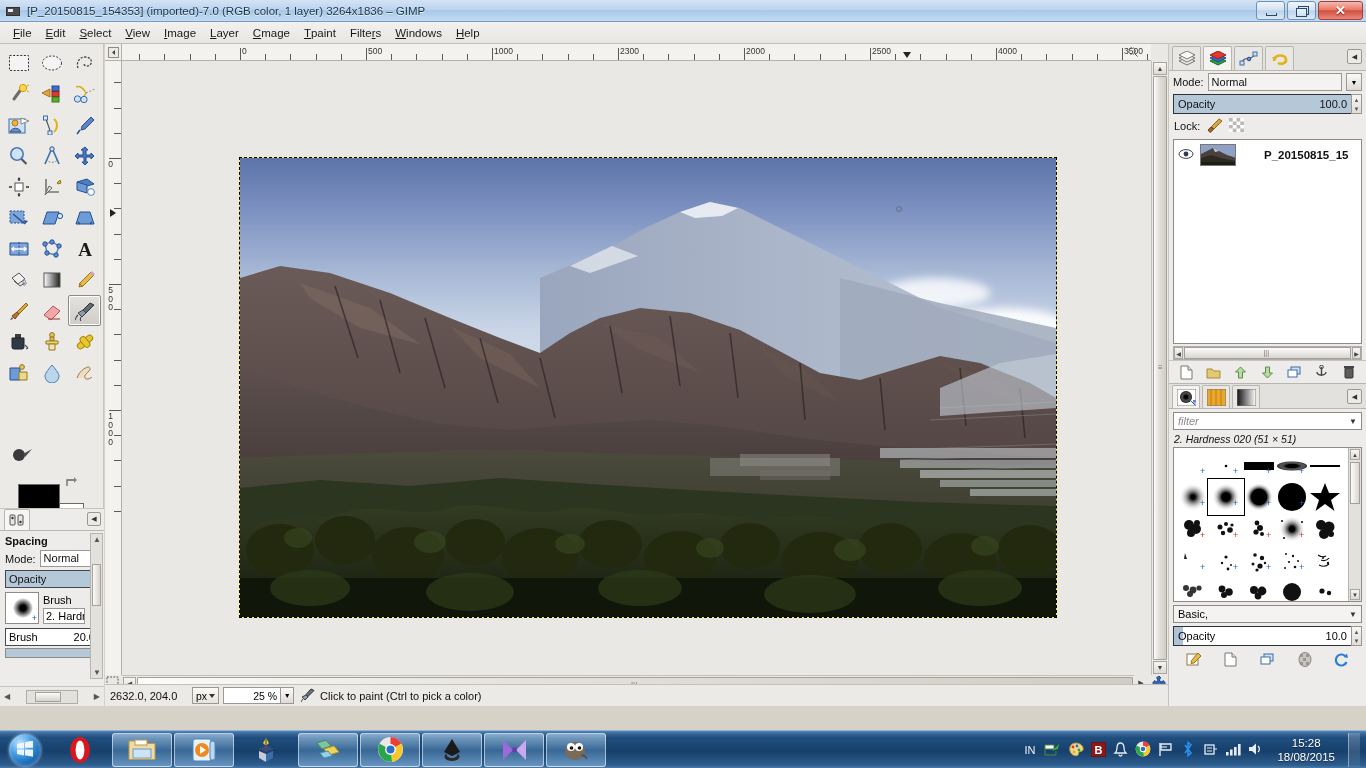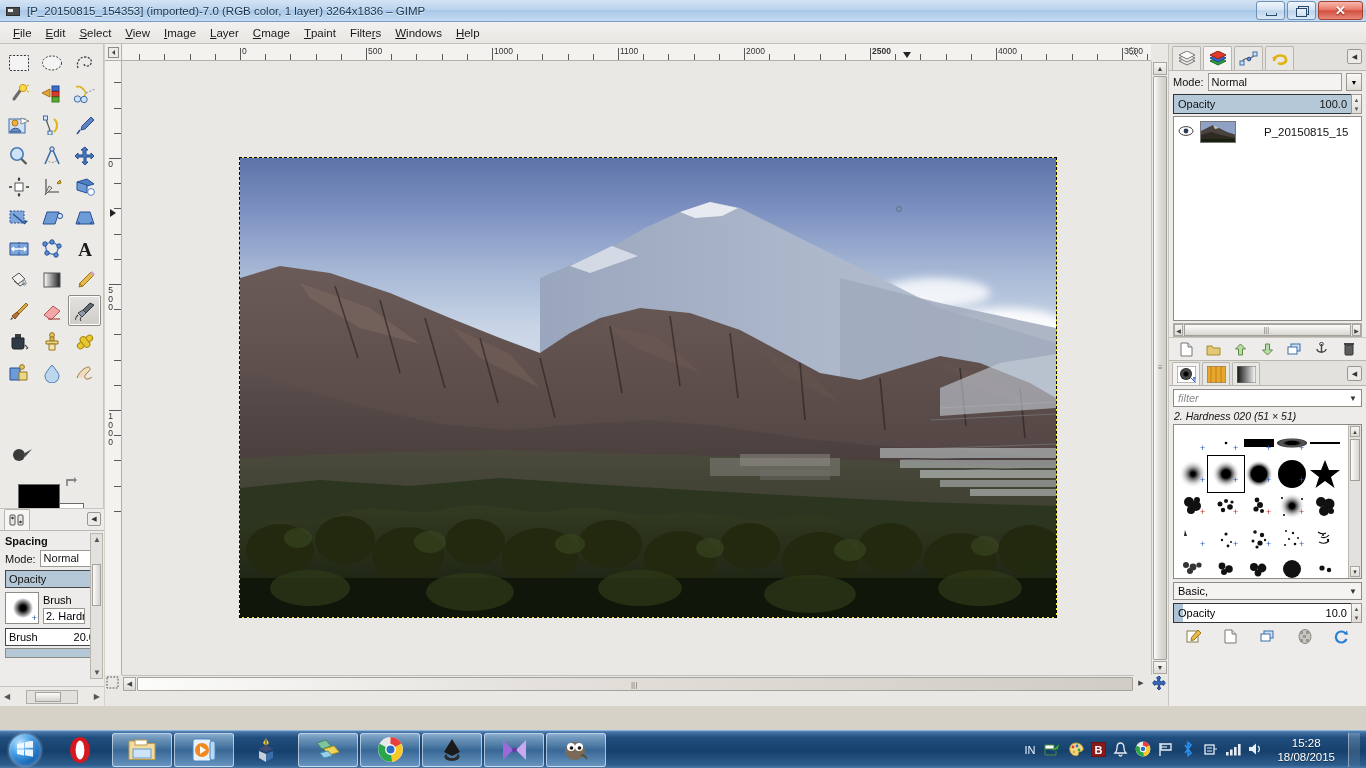--- a/index.html
+++ b/index.html
@@ -277,21 +277,21 @@
   }
   .lay-lockrow { display:flex; align-items:center; gap:6px; padding:3px 5px; height:22px; font-size:11px; color:#111;}
   .lay-list {
     margin:2px 4px; height:205px; background:#fff; border:1px solid #8e8b85; overflow:hidden; position:relative;
   }
   .lay-row { display:flex; align-items:center; height:30px; padding:0 4px; gap:6px; }
   .lay-eye { width:16px;height:14px; flex:none; }
   .lay-thumb {
     width:36px; height:22px; border:1px solid #777; flex:none; overflow:hidden; position:relative; background:#9ba9c4;
   }
-  .lay-name { font-size:11.5px; font-weight:normal; color:#111; white-space:nowrap; overflow:hidden;padding-left:22px; }
+  .lay-name { font-size:11.5px; font-weight:bold; color:#111; white-space:nowrap; overflow:hidden;padding-left:22px; }
   .lay-hsb { margin:0 4px; height:14px; background:#e3e1dd; border:1px solid #b0ada7; position:relative; }
   .lay-btnrow { display:flex; align-items:center; justify-content:space-around; height:23px; padding:0 4px; border-top:1px solid #c8c5bf; }
   .dbtn { width:20px;height:18px; display:flex;align-items:center;justify-content:center; border:1px solid transparent; border-radius:2px;}
 
   .br-tabrow { height:26px; background:#e3e1dd; border-top:1px solid #b9b6b0; border-bottom:1px solid #b9b6b0; display:flex; align-items:flex-end; padding-left:3px; position:relative;}
   .br-tab { width:28px;height:23px;margin-right:2px;border:1px solid #b9b6b0;border-bottom:none;border-radius:2px 2px 0 0;background:#e9e7e3;display:flex;align-items:center;justify-content:center;}
   .br-tab.active{background:#f4f3f1;}
   .br-filter { margin:3px 4px; height:18px; background:#fff; border:1px solid #8e8b85; display:flex;align-items:center;justify-content:space-between;padding:0 4px; }
   .br-filter span{font-size:11px;color:#8a8a8a;font-style:italic;}
   .br-label { padding:0 5px 2px; font-size:10.5px; font-style:italic; color:#111; }
@@ -710,33 +710,33 @@
           <div class="rtick" style="left: 294.4px; top: 10px; width: 1px; height: 6px;"></div>
           <div class="rtick" style="left: 319.6px; top: 10px; width: 1px; height: 6px;"></div>
           <div class="rtick" style="left: 344.8px; top: 10px; width: 1px; height: 6px;"></div>
           <div class="rtick" style="left: 370px; top: 4px; width: 1px; height: 12px;"></div>
           <div class="rlabel" style="left: 372px; top: 3px;">1000</div>
           <div class="rtick" style="left: 395.2px; top: 10px; width: 1px; height: 6px;"></div>
           <div class="rtick" style="left: 420.4px; top: 10px; width: 1px; height: 6px;"></div>
           <div class="rtick" style="left: 445.6px; top: 10px; width: 1px; height: 6px;"></div>
           <div class="rtick" style="left: 470.8px; top: 10px; width: 1px; height: 6px;"></div>
           <div class="rtick" style="left: 496px; top: 4px; width: 1px; height: 12px;"></div>
-          <div class="rlabel" style="left: 498px; top: 3px;">1100</div>
+          <div class="rlabel" style="left: 498px; top: 3px;">2300</div>
           <div class="rtick" style="left: 521.2px; top: 10px; width: 1px; height: 6px;"></div>
           <div class="rtick" style="left: 546.4px; top: 10px; width: 1px; height: 6px;"></div>
           <div class="rtick" style="left: 571.6px; top: 10px; width: 1px; height: 6px;"></div>
           <div class="rtick" style="left: 596.8px; top: 10px; width: 1px; height: 6px;"></div>
           <div class="rtick" style="left: 622px; top: 4px; width: 1px; height: 12px;"></div>
           <div class="rlabel" style="left: 624px; top: 3px;">2000</div>
           <div class="rtick" style="left: 647.2px; top: 10px; width: 1px; height: 6px;"></div>
           <div class="rtick" style="left: 672.4px; top: 10px; width: 1px; height: 6px;"></div>
           <div class="rtick" style="left: 697.6px; top: 10px; width: 1px; height: 6px;"></div>
           <div class="rtick" style="left: 722.8px; top: 10px; width: 1px; height: 6px;"></div>
           <div class="rtick" style="left: 748px; top: 4px; width: 1px; height: 12px;"></div>
-          <div class="rlabel" style="left: 750px; top: 3px; font-weight: bold;">2500</div>
+          <div class="rlabel" style="left: 750px; top: 3px;">2500</div>
           <div class="rtick" style="left: 773.2px; top: 10px; width: 1px; height: 6px;"></div>
           <div class="rtick" style="left: 798.4px; top: 10px; width: 1px; height: 6px;"></div>
           <div class="rtick" style="left: 823.6px; top: 10px; width: 1px; height: 6px;"></div>
           <div class="rtick" style="left: 848.8px; top: 10px; width: 1px; height: 6px;"></div>
           <div class="rtick" style="left: 874px; top: 4px; width: 1px; height: 12px;"></div>
           <div class="rlabel" style="left: 876px; top: 3px;">4000</div>
           <div class="rtick" style="left: 899.2px; top: 10px; width: 1px; height: 6px;"></div>
           <div class="rtick" style="left: 924.4px; top: 10px; width: 1px; height: 6px;"></div>
           <div class="rtick" style="left: 949.6px; top: 10px; width: 1px; height: 6px;"></div>
           <div class="rtick" style="left: 974.8px; top: 10px; width: 1px; height: 6px;"></div>
@@ -946,20 +946,39 @@
     </div>
     <div class="imgwin-navbtns">
       <div style="position:absolute;left:0;top:1px;width:14px;height:14px;display:flex;align-items:center;justify-content:center;font-size:7px;color:#444;">▶</div>
       <div style="position:absolute;left:16px;top:0;width:17px;height:16px;display:flex;align-items:center;justify-content:center;">
         <svg width="14" height="14">
             <path d="M7 0 l2 2h-1.3v3.7H11.3V4.5l2 2.5 -2 2.5V8.3H7.7V12H9l-2 2 -2-2h1.3V8.3H2.7v1.2l-2-2.5 2-2.5v1.2H5.7V2H4.4z" fill="#3a6ec4" stroke="#1d4585"></path>
           </svg>
       </div>
     </div>
 
+    <div class="statusbar">
+      <div class="sb-pos">2632.0, 204.0</div>
+      <div class="sb-unit">
+        <span>px</span>
+          <span class="caret"></span>
+      </div>
+      <div style="display:flex;">
+        <div class="sb-zoom">25 %</div>
+        <div class="sb-zoomarrow">▼</div>
+      </div>
+      <div style="width:16px;height:15px;margin-left:2px;">
+        <svg width="15" height="14">
+            <path d="M11 1 l3 1.5 -6 6 -2-2z" fill="#6a737c" stroke="#333"></path>
+            <path d="M6 7 l2 2 -3 3 -3-3z" fill="#97a2ae" stroke="#39434d"></path>
+            <path d="M3 11 c-1.4 1.4-2 3-1.3 3.6" stroke="#444" fill="none"></path>
+          </svg>
+      </div>
+      <div class="sb-hint">Click to paint (Ctrl to pick a color)</div>
+    </div>
   </div>
 
   <div class="rdock">
 
     <div class="dock-tabrow">
       <div class="dock-tab">
         <svg width="20" height="16">
             <path d="M2 10 l8-4 8 4 -8 4z" fill="#e8e6e2" stroke="#777"></path>
             <path d="M2 7 l8-4 8 4 -8 4z" fill="#f2f0ec" stroke="#777"></path>
             <path d="M2 4 l8-4 8 4 -8 4z" fill="#fbfaf8" stroke="#777"></path>
@@ -997,20 +1016,44 @@
 
     <div class="lay-opacity">
       <span>Opacity</span>
       <span style="margin-right:10px;">100.0</span>
       <div class="spin">
           <span>▲</span>
           <span>▼</span>
         </div>
     </div>
 
+    <div class="lay-lockrow">
+      <span>Lock:</span>
+      <span>
+        <svg width="17" height="15">
+            <path d="M13 1 l3 2 -8 8 -2.5-2.5z" fill="#d8a54a" stroke="#8f6a14"></path>
+            <path d="M5 9 l2.5 2.5 -3.5 3 -2-2.5z" fill="#9a6b36" stroke="#6a4418"></path>
+          </svg>
+      </span>
+      <span>
+        <svg width="15" height="14">
+            <rect width="15" height="14" fill="#fff"></rect>
+            <g fill="#b9b9b9">
+              <rect x="0" y="0" width="3.75" height="3.5"></rect>
+              <rect x="7.5" y="0" width="3.75" height="3.5"></rect>
+              <rect x="3.75" y="3.5" width="3.75" height="3.5"></rect>
+              <rect x="11.25" y="3.5" width="3.75" height="3.5"></rect>
+              <rect x="0" y="7" width="3.75" height="3.5"></rect>
+              <rect x="7.5" y="7" width="3.75" height="3.5"></rect>
+              <rect x="3.75" y="10.5" width="3.75" height="3.5"></rect>
+              <rect x="11.25" y="10.5" width="3.75" height="3.5"></rect>
+            </g>
+          </svg>
+      </span>
+    </div>
 
     <div class="lay-list">
       <div class="lay-row">
         <div class="lay-eye">
           <svg width="16" height="12">
               <ellipse cx="8" cy="6" rx="7" ry="4.4" fill="#fff" stroke="#444"></ellipse>
               <circle cx="8" cy="6" r="2.4" fill="#2b3a55"></circle>
             </svg>
         </div>
         <div class="lay-thumb">

